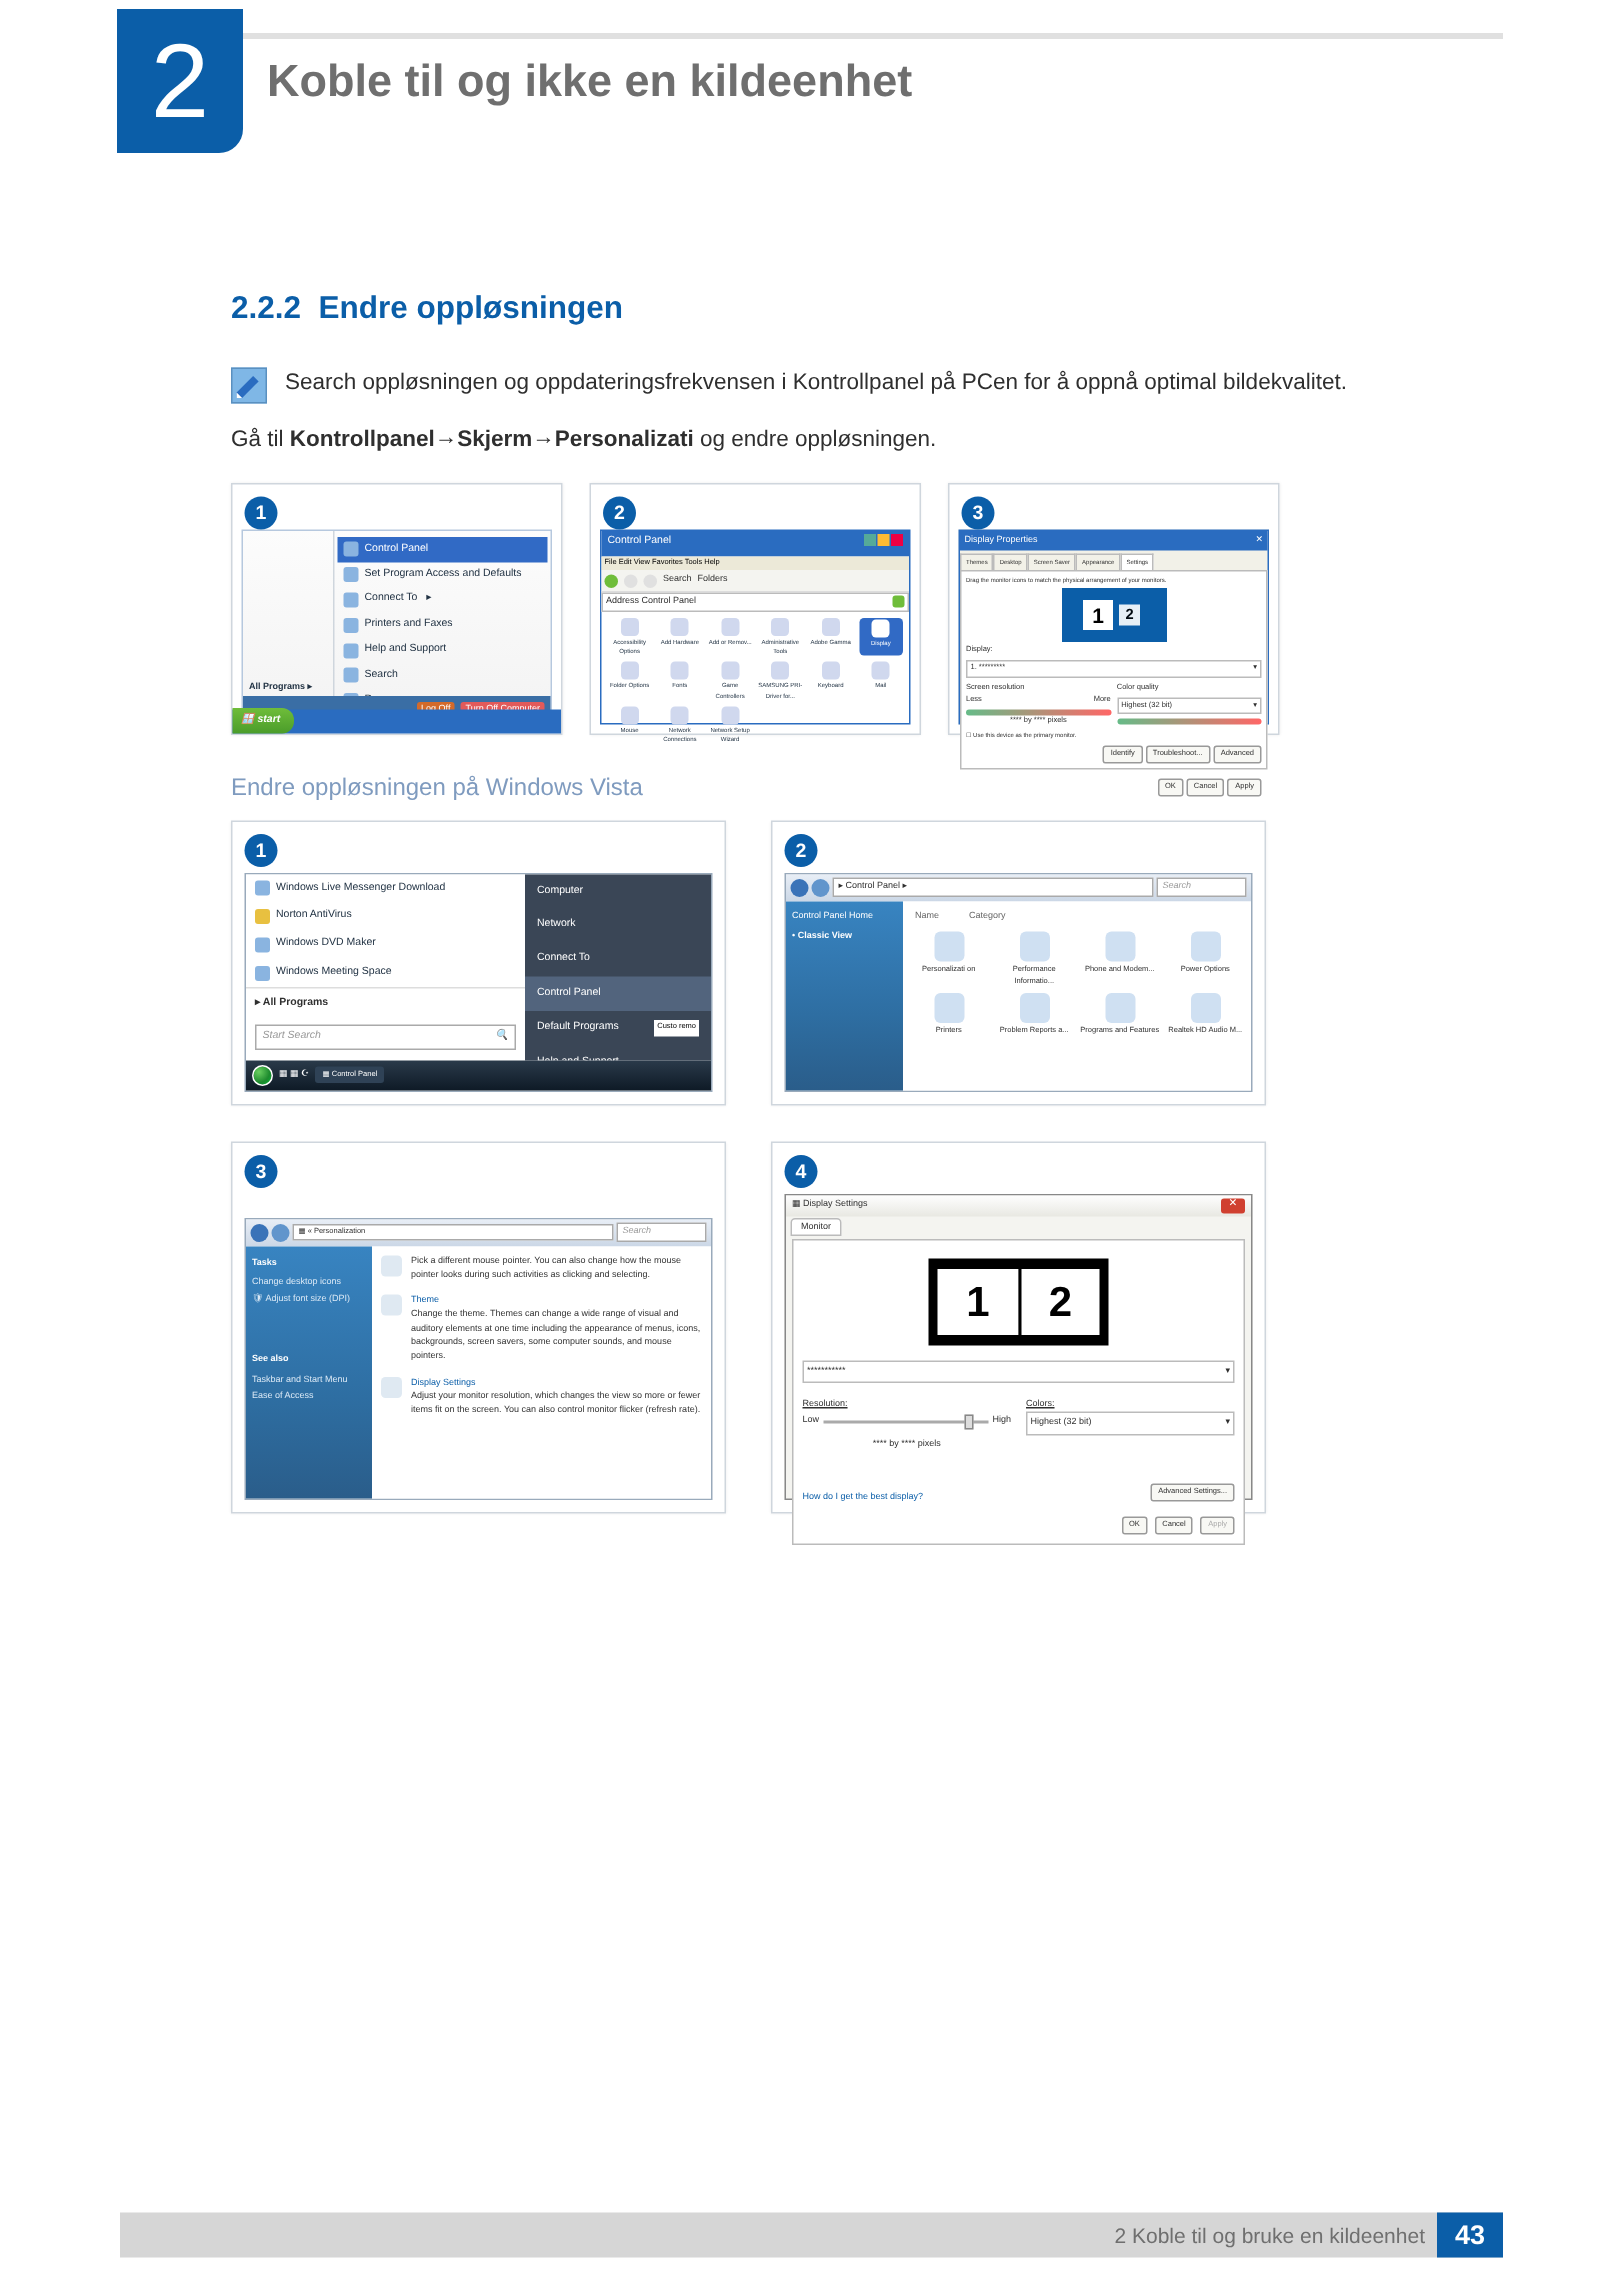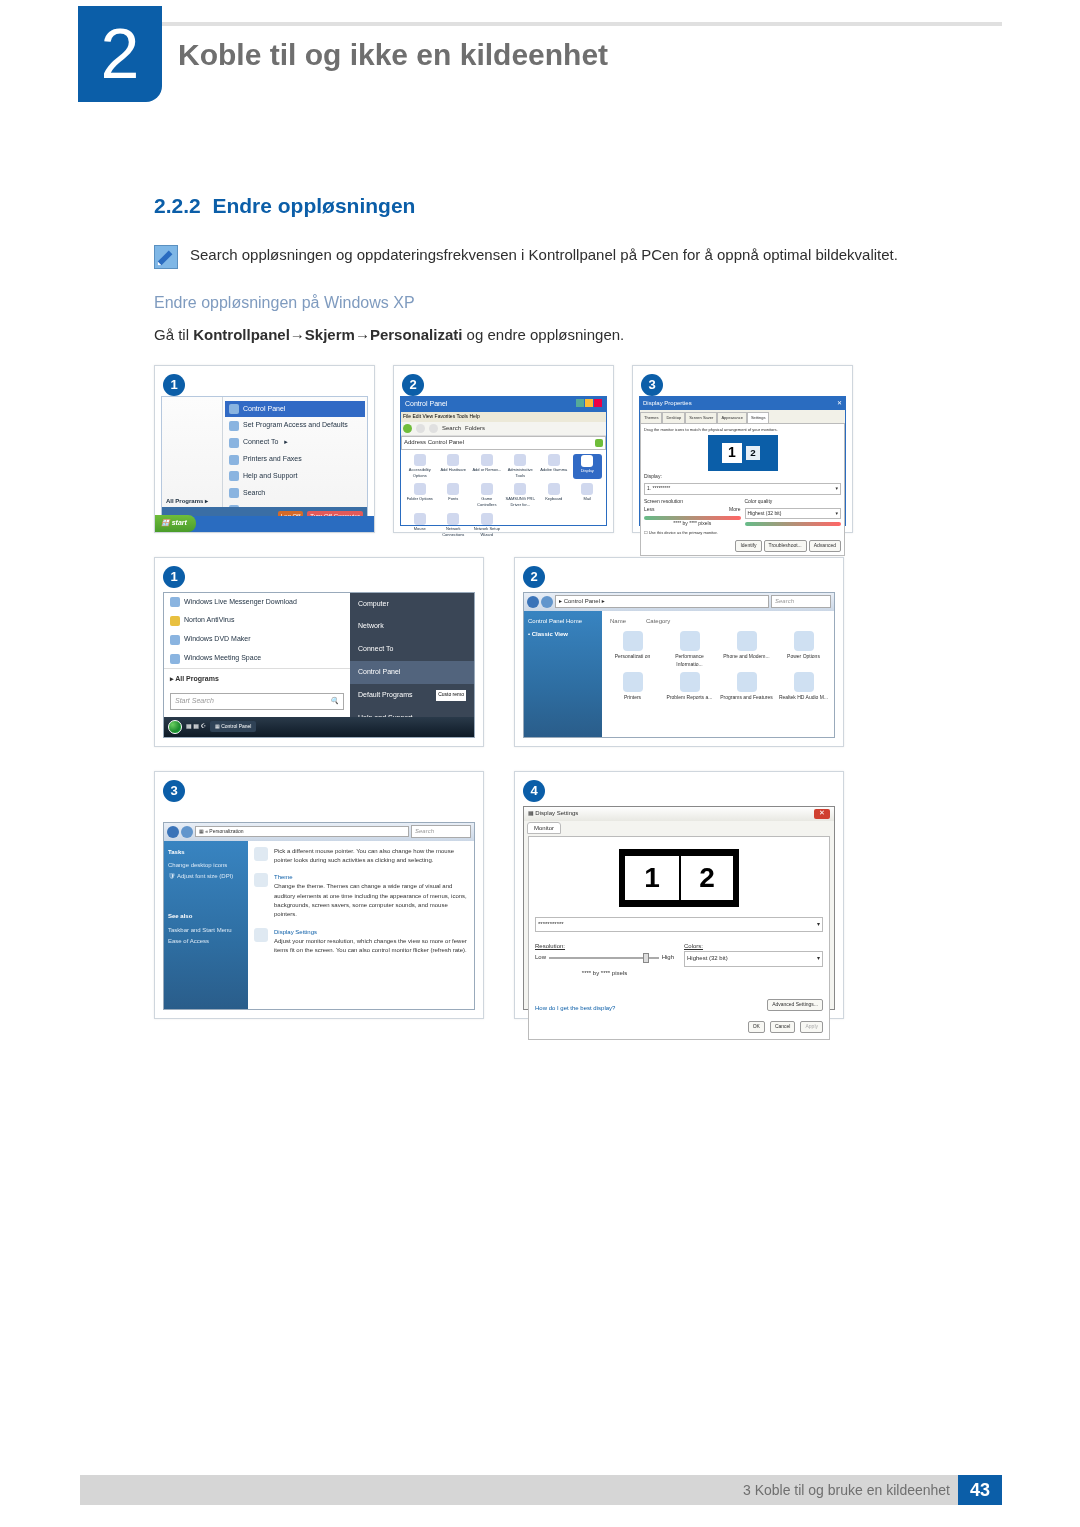--- a/index.html
+++ b/index.html
@@ -258,21 +258,20 @@
         <svg viewBox="0 0 24 24">
             <path d="M3 17 L15 5 L19 9 L7 21 L3 21 Z" fill="#2a6cc0"></path>
             <path d="M3 21 L7 21 L3 17 Z" fill="#fff"></path>
           </svg>
       </div>
       <div>
         <div>Search oppløsningen og oppdateringsfrekvensen i Kontrollpanel på PCen for å oppnå optimal bildekvalitet.</div>
       </div>
     </div>
 
-    <div class="subtle">Endre oppløsningen på Windows XP</div>
     <div class="instruction">
       <span>Gå til </span><span class="bold">Kontrollpanel</span><span class="bold arrow"> → </span><span class="bold">Skjerm</span><span class="bold arrow"> → </span><span class="bold">Personalizati</span><span> og endre oppløsningen.</span>
     </div>
 
     <div class="shot-row">
 
       <div class="shot small">
         <div class="num-badge">1</div>
         <div class="xp-start">
           <div class="xp-left-strip">
@@ -452,20 +451,21 @@
           </div>
           <div class="xp-dp-btns" style="padding:2px 4px;">
             <span class="winbtn">OK</span>
             <span class="winbtn">Cancel</span>
             <span class="winbtn">Apply</span>
           </div>
         </div>
       </div>
     </div>
 
+    <div class="subtle">Endre oppløsningen på Windows Vista</div>
 
     <div class="shot-row wide">
 
       <div class="shot medium">
         <div class="num-badge">1</div>
         <div class="vista-start">
           <div class="vista-menu-left">
             <div class="item">
                 <span class="ico5"></span>
                 <span>Windows Live Messenger Download</span>
@@ -651,16 +651,16 @@
               <span class="winbtn" style="color:#aaa;">Apply</span>
             </div>
           </div>
         </div>
       </div>
     </div>
 
   </div>
 
   <div class="footer-bar">
-    <div class="ftext">3 Koble til og bruke en kildeenhet</div>
+    <div class="ftext">2 Koble til og bruke en kildeenhet</div>
     <div class="pg">43</div>
   </div>
 </div>
 
 </body></html>

